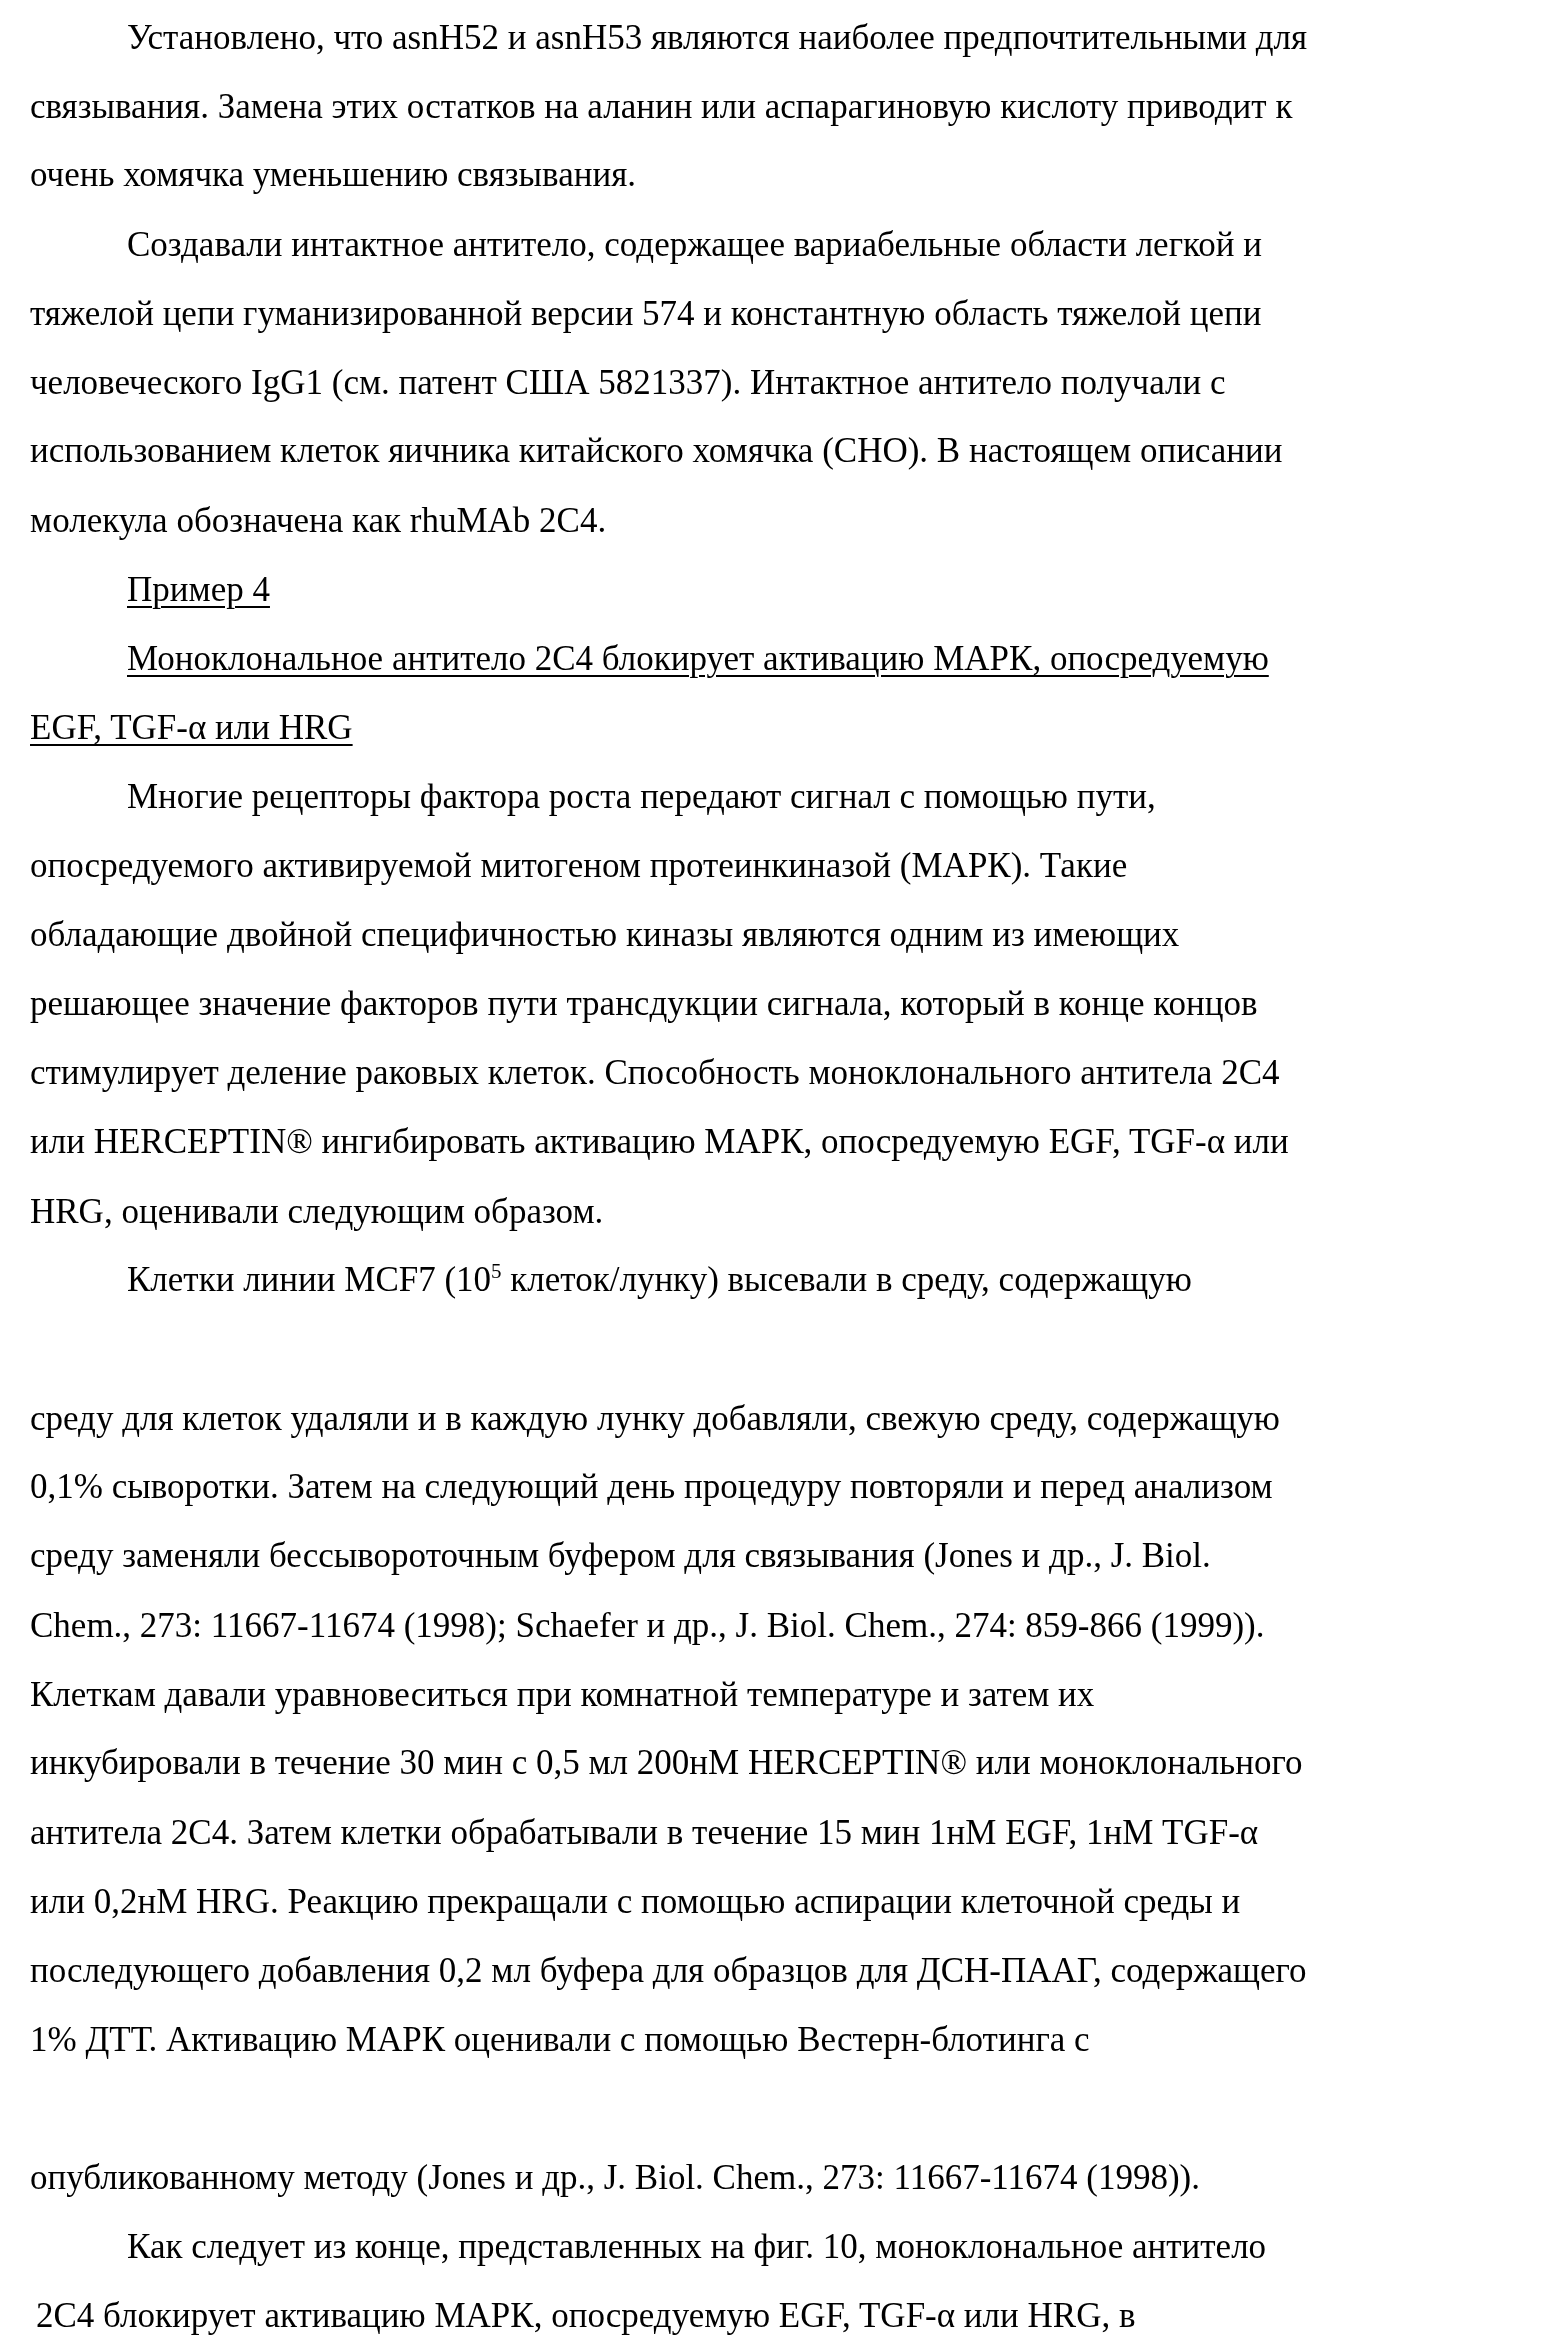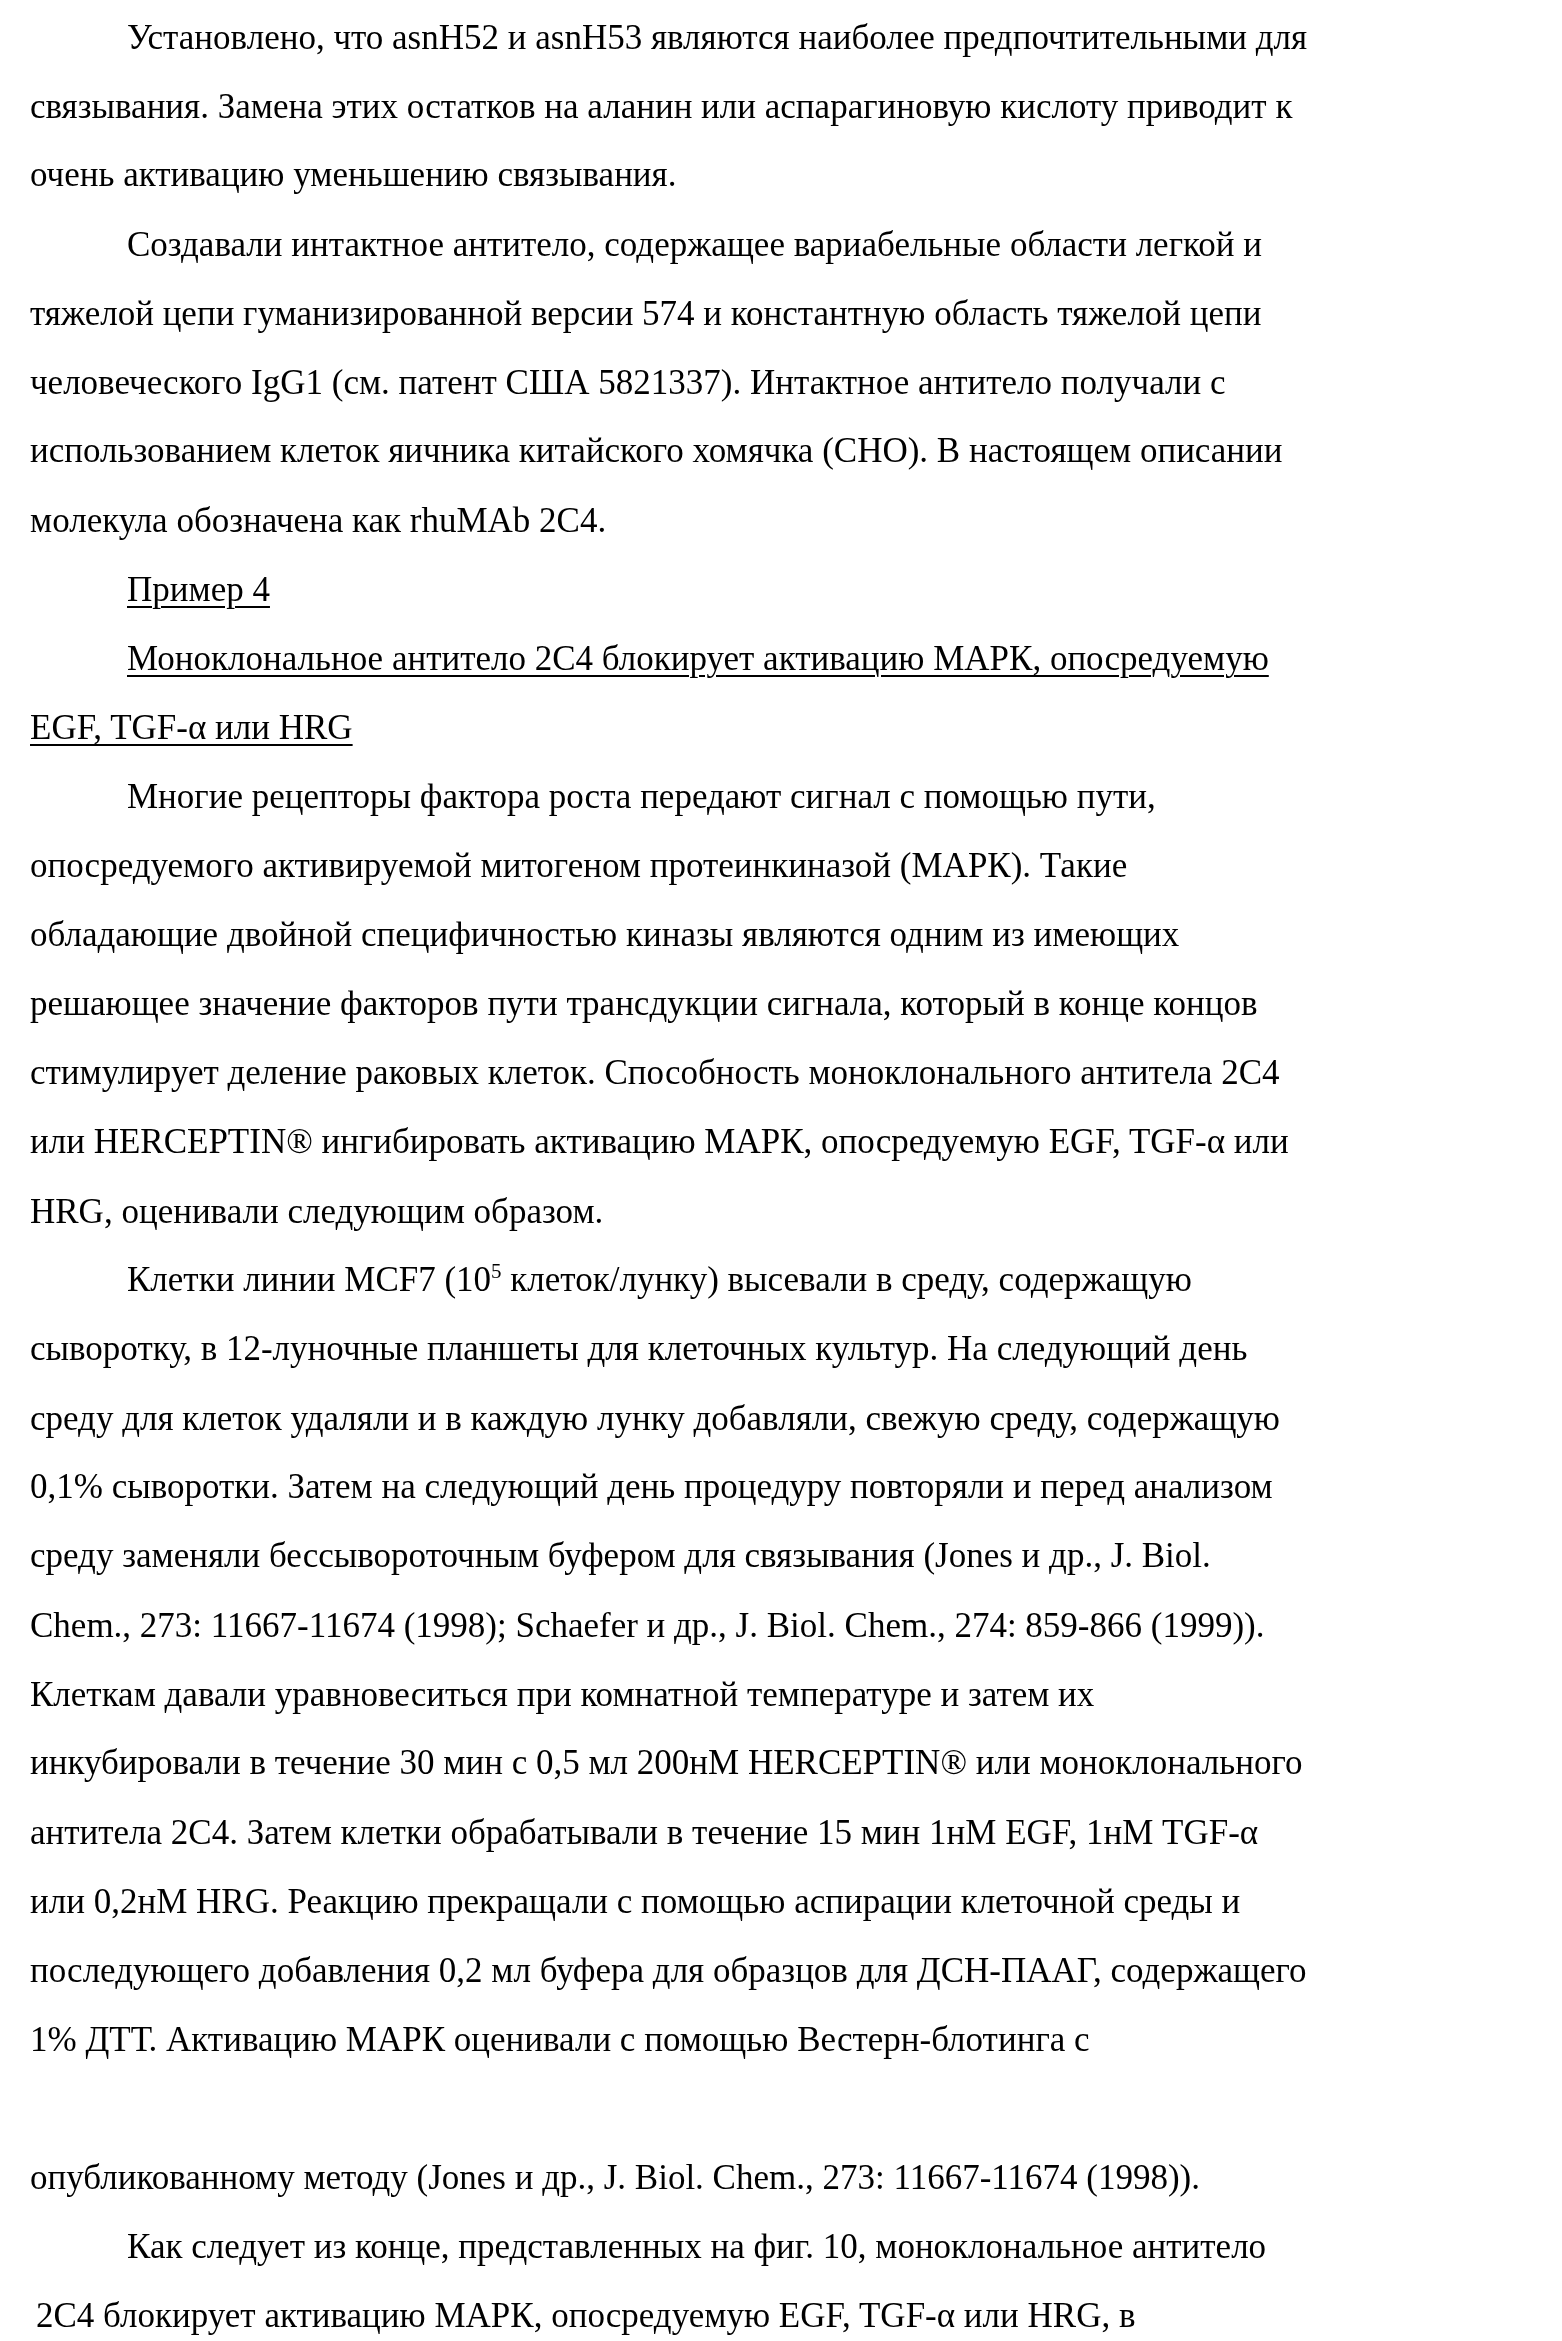--- a/index.html
+++ b/index.html
@@ -16,38 +16,37 @@
   .indent { left: 127px; }
   .u { text-decoration: underline; text-underline-offset: 4.8px; text-decoration-thickness: 1.6px; }
   sup { font-size: 21px; vertical-align: 12.7px; line-height: 0; }
 </style>
 </head>
 <body>
 
 <div class="page">
   <div class="line indent" style="top:13.5px;">Установлено, что asnH52 и asnH53 являются наиболее предпочтительными для</div>
   <div class="line" style="top:83px;">связывания. Замена этих остатков на аланин или аспарагиновую кислоту приводит к</div>
-  <div class="line" style="top:151px;">очень активацию уменьшению связывания.</div>
+  <div class="line" style="top:151px;">очень хомячка уменьшению связывания.</div>
   <div class="line indent" style="top:221px;">Создавали интактное антитело, содержащее вариабельные области легкой и</div>
   <div class="line" style="top:290px;">тяжелой цепи гуманизированной версии 574 и константную область тяжелой цепи</div>
   <div class="line" style="top:359px;">человеческого IgG1 (см. патент США 5821337). Интактное антитело получали с</div>
   <div class="line" style="top:427px;">использованием клеток яичника китайского хомячка (СНО). В настоящем описании</div>
   <div class="line" style="top:497px;">молекула обозначена как rhuMAb 2C4.</div>
   <div class="line indent u" style="top:566px;">Пример 4</div>
   <div class="line indent u" style="top:635px;">Моноклональное антитело 2С4 блокирует активацию МАРК, опосредуемую</div>
   <div class="line u" style="top:704px;">EGF, TGF-α или HRG</div>
   <div class="line indent" style="top:773px;">Многие рецепторы фактора роста передают сигнал с помощью пути,</div>
   <div class="line" style="top:842px;">опосредуемого активируемой митогеном протеинкиназой (МАРК). Такие</div>
   <div class="line" style="top:911px;">обладающие двойной специфичностью киназы являются одним из имеющих</div>
   <div class="line" style="top:980px;">решающее значение факторов пути трансдукции сигнала, который в конце концов</div>
   <div class="line" style="top:1049px;">стимулирует деление раковых клеток. Способность моноклонального антитела 2С4</div>
   <div class="line" style="top:1118px;">или HERCEPTIN® ингибировать активацию МАРК, опосредуемую EGF, TGF-α или</div>
   <div class="line" style="top:1188px;">HRG, оценивали следующим образом.</div>
   <div class="line indent" style="top:1256px;"><span>Клетки линии MCF7 (10</span><sup>5</sup><span> клеток/лунку) высевали в среду, содержащую</span></div>
-  <div class="line" style="top:1325px;">сыворотку, в 12-луночные планшеты для клеточных культур. На следующий день</div>
   <div class="line" style="top:1395px;">среду для клеток удаляли и в каждую лунку добавляли, свежую среду, содержащую</div>
   <div class="line" style="top:1463px;">0,1% сыворотки. Затем на следующий день процедуру повторяли и перед анализом</div>
   <div class="line" style="top:1532px;">среду заменяли бессывороточным буфером для связывания (Jones и др., J. Biol.</div>
   <div class="line" style="top:1602px;">Chem., 273: 11667-11674 (1998); Schaefer и др., J. Biol. Chem., 274: 859-866 (1999)).</div>
   <div class="line" style="top:1671px;">Клеткам давали уравновеситься при комнатной температуре и затем  их</div>
   <div class="line" style="top:1739px;">инкубировали в течение 30 мин с 0,5 мл 200нМ  HERCEPTIN® или моноклонального</div>
   <div class="line" style="top:1809px;">антитела 2С4. Затем клетки обрабатывали в течение 15 мин 1нМ EGF, 1нМ TGF-α</div>
   <div class="line" style="top:1878px;">или 0,2нМ HRG. Реакцию прекращали с помощью аспирации клеточной среды и</div>
   <div class="line" style="top:1947px;">последующего добавления 0,2 мл буфера для образцов для ДСН-ПААГ, содержащего</div>
   <div class="line" style="top:2016px;">1% ДТТ. Активацию МАРК оценивали с помощью Вестерн-блотинга с</div>

